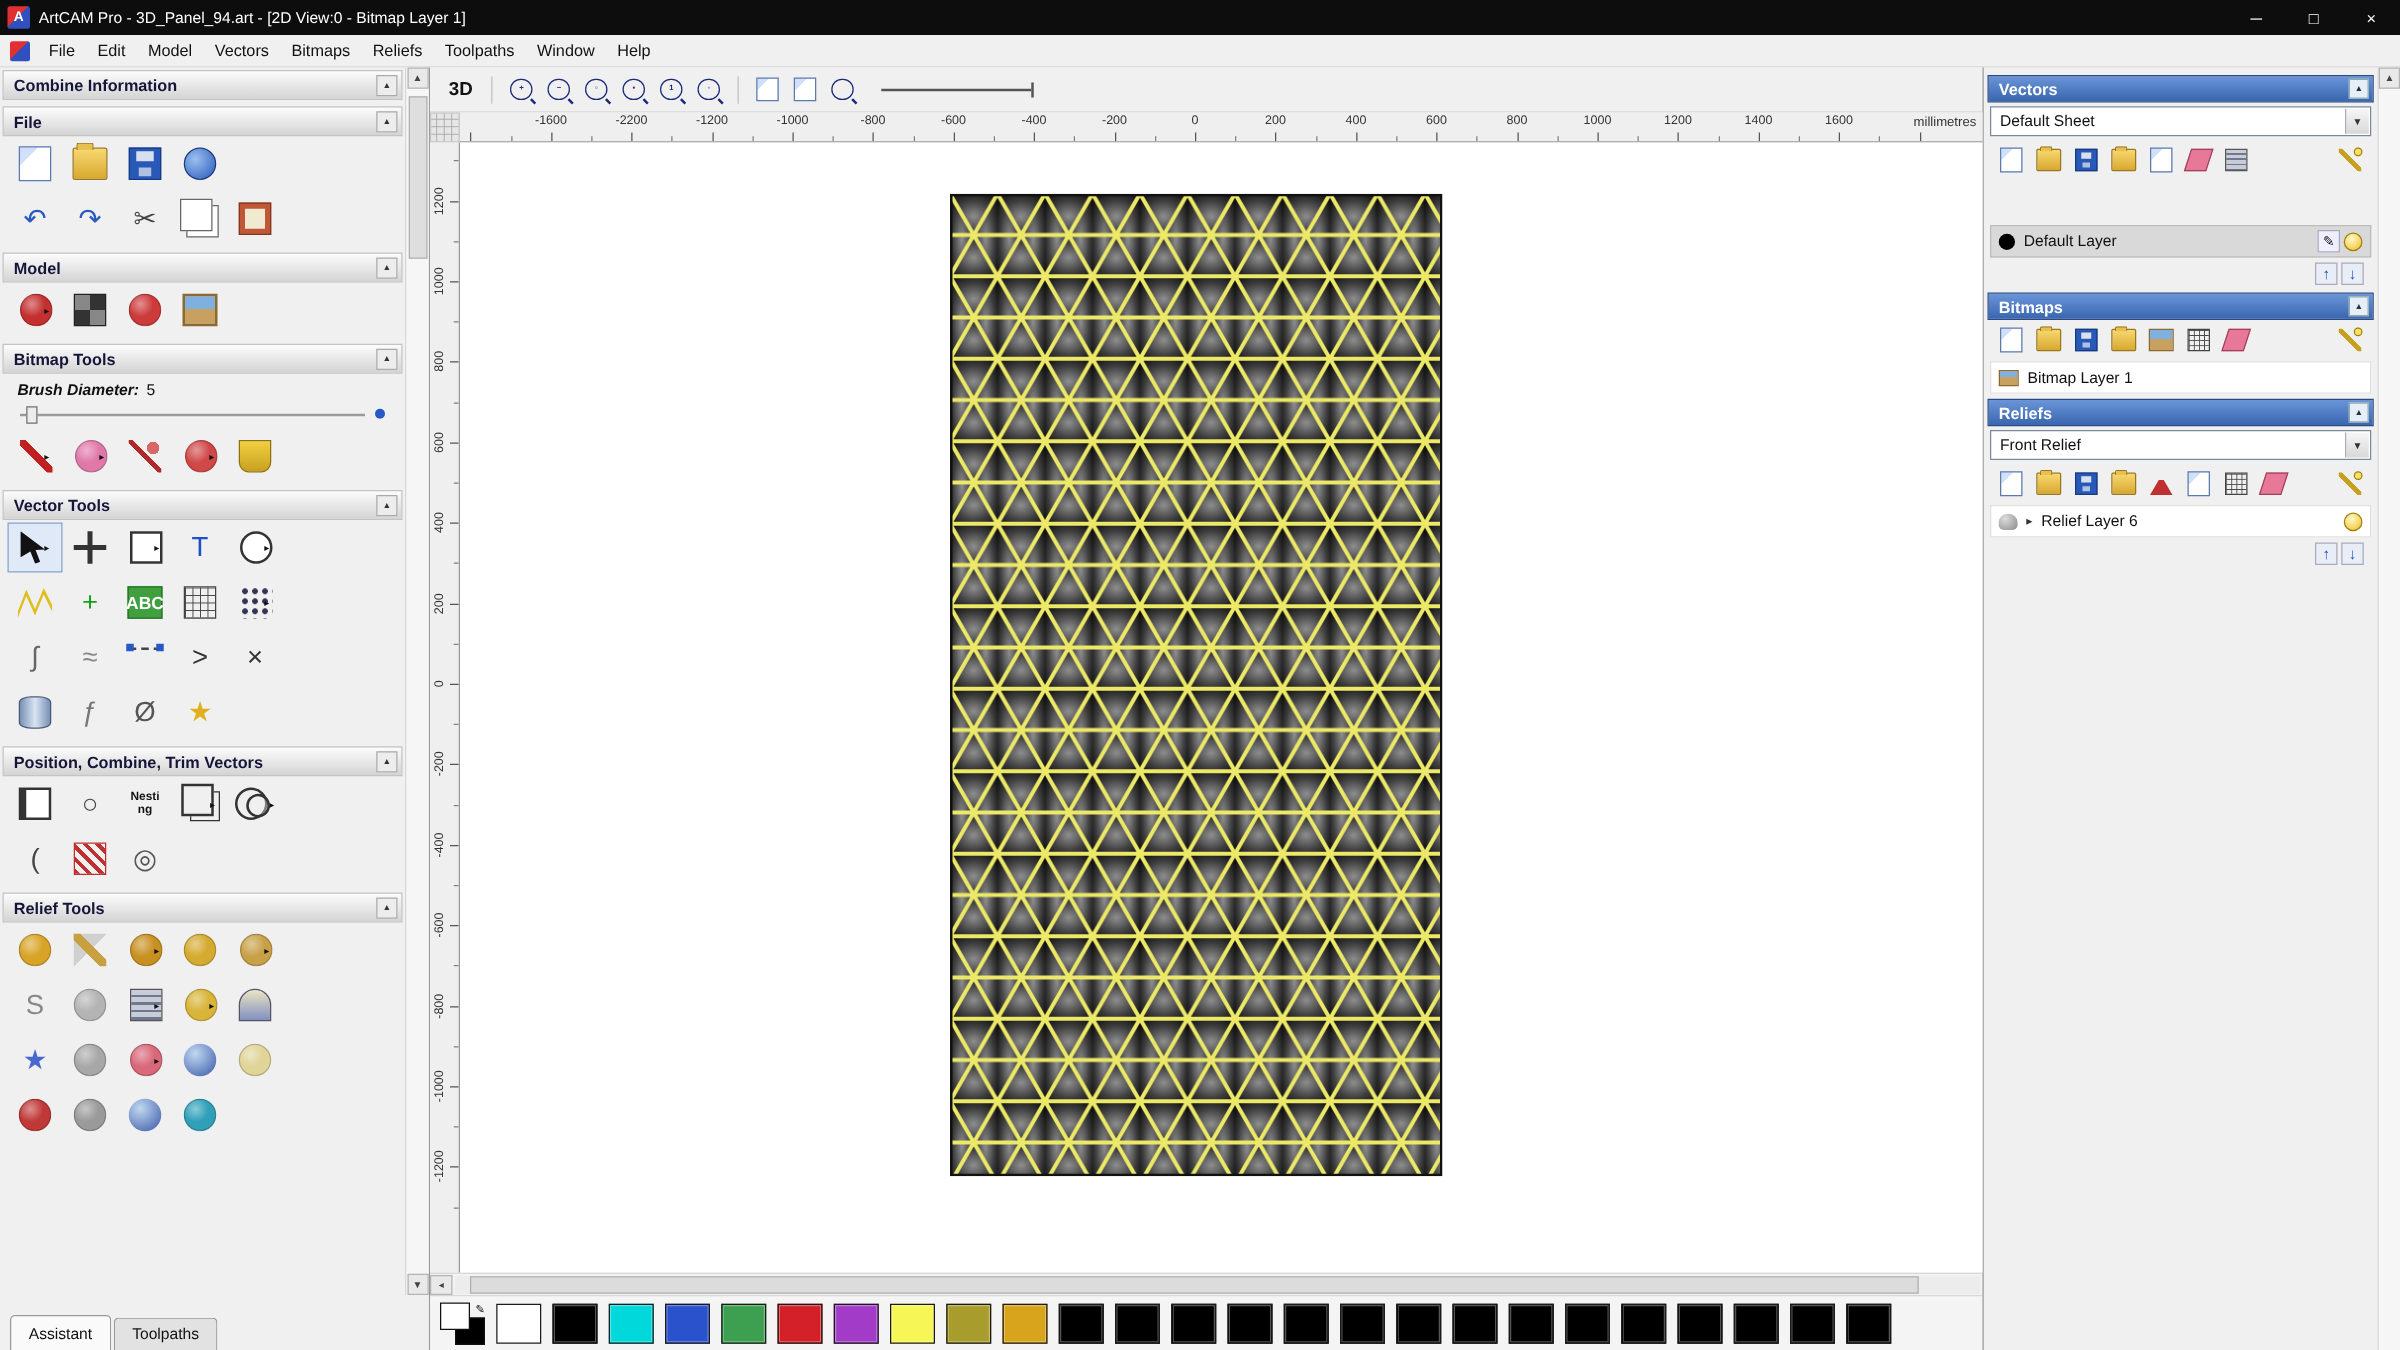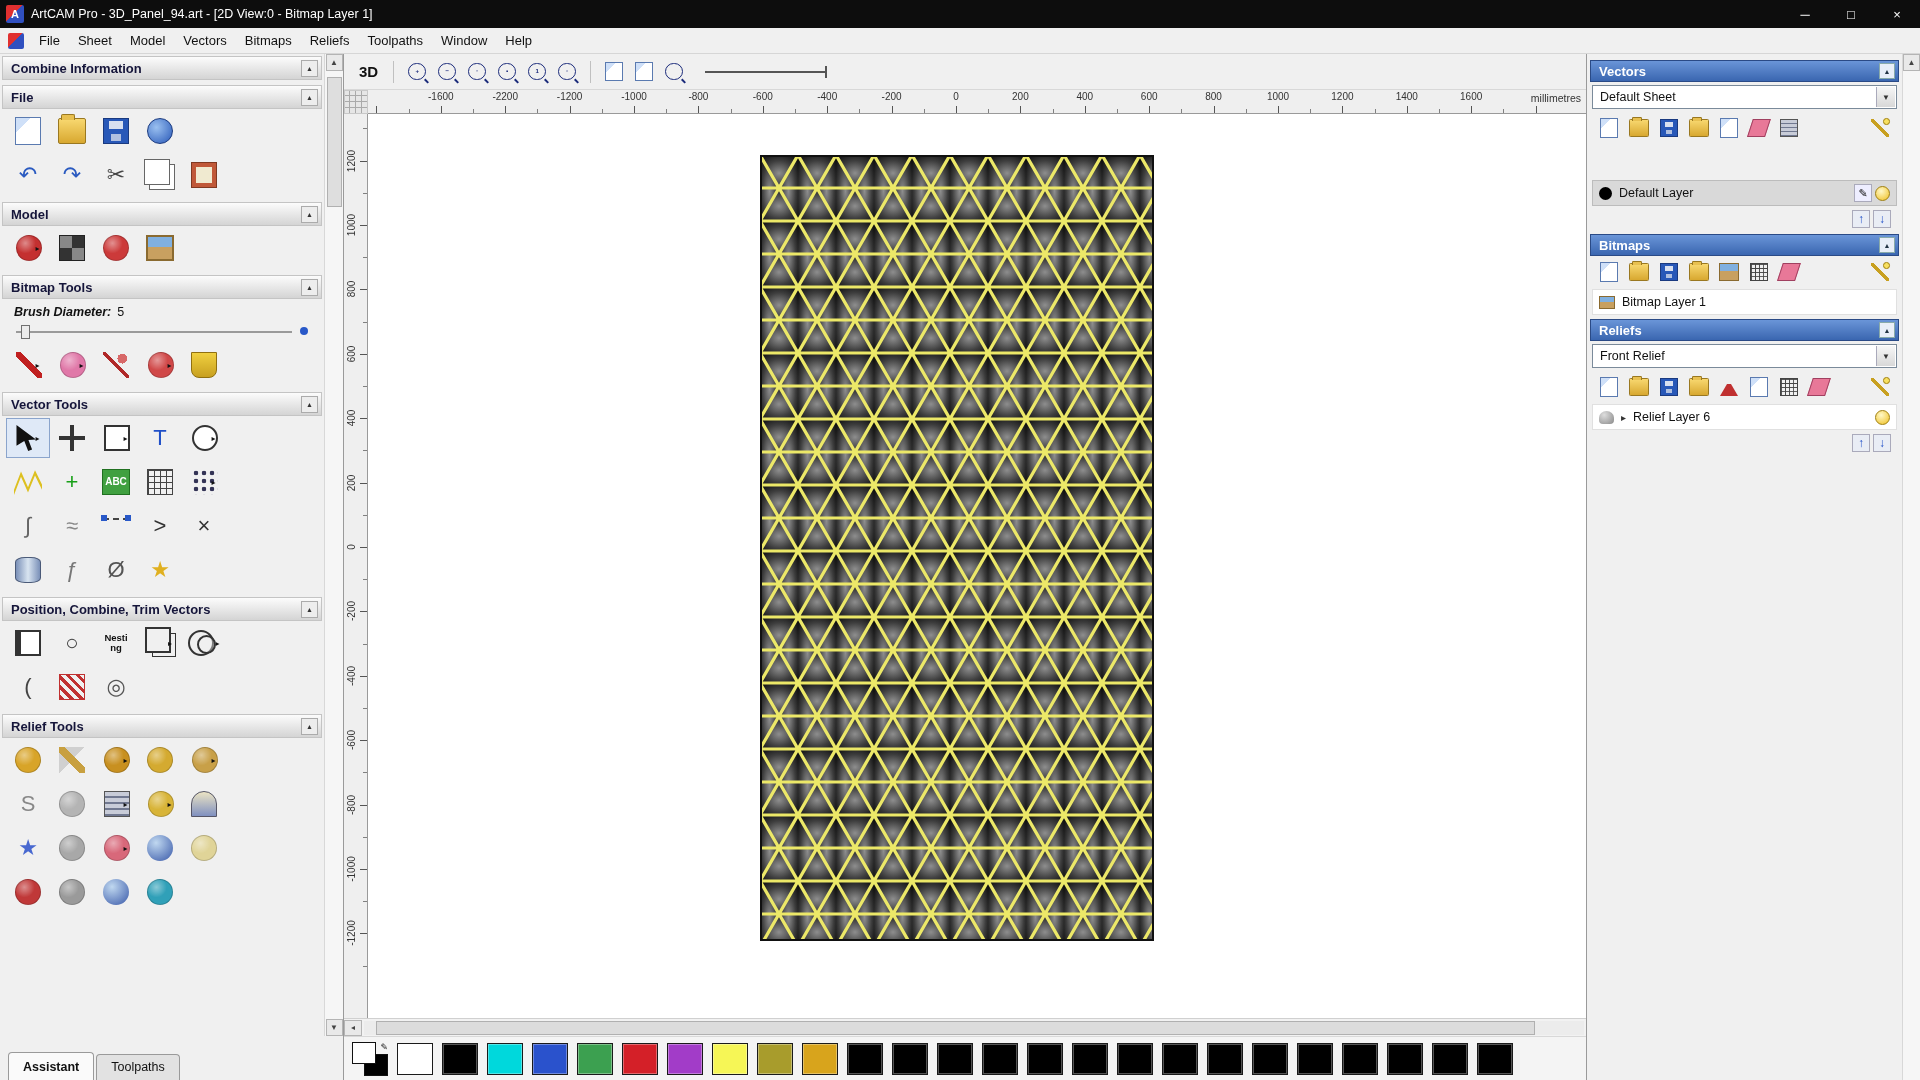--- a/index.html
+++ b/index.html
@@ -57,21 +57,21 @@
   .brush-row{padding:6px 12px 0;font-size:12.5px;display:flex;gap:6px;}
   .brush-label{font-style:italic;font-weight:bold;}
   .slider{position:relative;height:18px;margin:4px 14px 2px;}
   .slider-track{position:absolute;left:0;right:16px;top:8px;height:2px;background:#9a9a9a;}
   .slider-handle{position:absolute;left:5px;top:2px;width:9px;height:14px;background:#ececec;border:1px solid #707070;}
   .slider-dot{position:absolute;right:0;top:4px;width:8px;height:8px;border-radius:50%;background:#2858c8;}
 
   .lp-tabs,.rp-tabs{background:#f0f0f0;padding-left:8px;align-items:flex-end;}
   .tab{padding:5px 14px 6px;border:1px solid #9a9a9a;border-bottom:none;border-radius:4px 4px 0 0;background:#e2e2e2;
     font-size:12.5px;margin-right:2px;}
-  .tab.active{background:#fafafa;padding-top:7px;font-weight:bold;}
+  .tab.active{background:#fafafa;padding-top:7px;}
 
   
   .canvas-col{flex:1;display:flex;flex-direction:column;min-width:0;background:#f0f0f0;}
   .cv-toolbar{height:36px;flex:none;display:flex;align-items:center;padding-left:8px;border-bottom:1px solid #d8d8d8;background:#f0f0f0;gap:2px;}
   .btn-3d{font-weight:bold;font-size:15px;padding:3px 7px;color:#111;}
   .tb-sep{width:1px;height:22px;background:#c0c0c0;margin:0 6px;}
   .tb-group{display:flex;align-items:center;}
   .mag{position:relative;width:17px;height:17px;border:2px solid #1a2a7a;border-radius:50%;
     display:flex;align-items:center;justify-content:center;font-size:9px;font-weight:bold;color:#1a2a7a;}
   .mag::after{content:"";position:absolute;width:7px;height:3px;background:#1a2a7a;bottom:-4px;right:-5px;transform:rotate(45deg);}
@@ -166,21 +166,21 @@
   .ic-bucket{width:24px;height:20px;background:linear-gradient(#f0d040,#c8a020);border:1px solid #907010;border-radius:0 0 8px 8px;}
   .ic-blob{width:26px;height:26px;border-radius:50%;border:1px solid #00000030;
     background:radial-gradient(circle at 35% 30%,#ffffff70,transparent 45%),var(--c,#c0c0c0);}
   .ic-cursor{width:18px;height:24px;background:#111;
     clip-path:polygon(0% 0%,0% 80%,30% 62%,45% 100%,60% 94%,46% 58%,75% 56%);}
   .ic-move{width:24px;height:24px;background:linear-gradient(#333 0 0) center/100% 4px no-repeat,linear-gradient(#333 0 0) center/4px 100% no-repeat;}
   .ic-rect{width:26px;height:18px;border:2px solid #333;background:#fff;}
   .ic-ellipse{width:26px;height:18px;border:2px solid #333;border-radius:50%;background:#fff;}
   .ic-poly{width:28px;height:16px;background:#ddc020;
     clip-path:polygon(0 80%,25% 10%,50% 70%,75% 5%,100% 60%,100% 80%,75% 25%,50% 90%,25% 30%,0 100%);}
-  .ic-abc{width:28px;height:22px;background:#40a040;color:#fff;font-size:10px;font-weight:bold;border:1px solid #207020;
+  .ic-abc{width:28px;height:22px;background:#40a040;color:#fff;font-size:14px;font-weight:bold;border:1px solid #207020;
     display:flex;align-items:center;justify-content:center;}
   .ic-grid{width:24px;height:24px;border:1px solid #444;
     background:linear-gradient(#444 1px,transparent 1px),linear-gradient(90deg,#444 1px,transparent 1px);background-size:6px 6px;}
   .ic-dots{width:24px;height:24px;background:radial-gradient(#335 2px,transparent 2.6px);background-size:8px 8px;}
   .ic-bezier{width:26px;height:14px;border-top:2px dashed #444;position:relative;margin-top:10px;}
   .ic-bezier::before,.ic-bezier::after{content:"";position:absolute;top:-5px;width:6px;height:6px;background:#2858c8;}
   .ic-bezier::before{left:-2px;} .ic-bezier::after{right:-2px;}
   .ic-cyl{width:20px;height:26px;background:linear-gradient(90deg,#7a90b8,#d8e4f0,#7a90b8);border-radius:10px/5px;border:1px solid #4a5a78;}
   .ic-align{width:24px;height:20px;border:2px solid #333;border-left-width:6px;background:#fff;}
   .ic-nesting{width:26px;height:24px;font-size:9.5px;font-weight:bold;color:#111;word-break:break-all;line-height:1.1;
@@ -214,21 +214,21 @@
       <span class="win-btn">─</span>
       <span class="win-btn">□</span>
       <span class="win-btn close">×</span>
     </div>
   </div>
 
   <div class="menubar">
     <span class="menu-logo"></span>
     <span style="display:flex;">
         <span class="menu-item">File</span>
-        <span class="menu-item">Sheet</span>
+        <span class="menu-item">Edit</span>
         <span class="menu-item">Model</span>
         <span class="menu-item">Vectors</span>
         <span class="menu-item">Bitmaps</span>
         <span class="menu-item">Reliefs</span>
         <span class="menu-item">Toolpaths</span>
         <span class="menu-item">Window</span>
         <span class="menu-item">Help</span>
       </span>
   </div>
 

